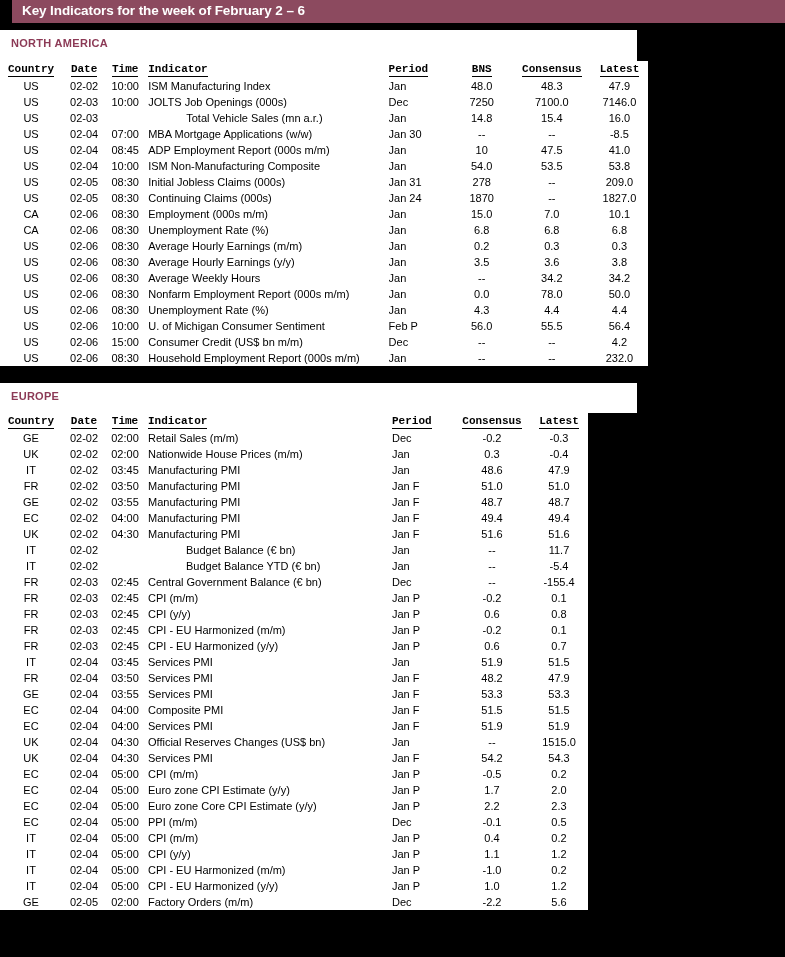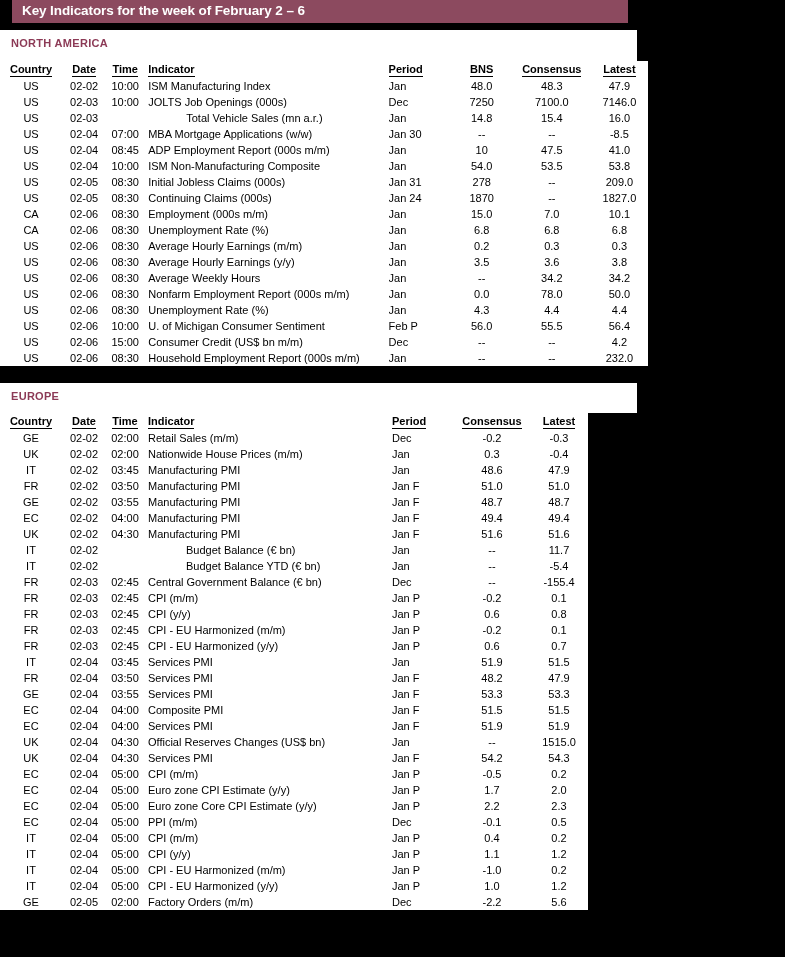--- a/index.html
+++ b/index.html
@@ -14,21 +14,21 @@
     position: relative;
     font-family: "Liberation Sans", sans-serif;
     overflow: hidden;
   }
 
   
   #title-bar {
     position: absolute;
     left: 12px;
     top: 0px;
-    width: 616px;
+    width: 773px;
     height: 23px;
     background: #8c4a5f;
   }
   #title-bar .title-text {
     position: absolute;
     left: 10px;
     top: 3px;
     font-size: 13.5px;
     font-weight: bold;
     color: #ffffff;
@@ -77,20 +77,21 @@
     line-height: 16px;
     vertical-align: middle;
     white-space: nowrap;
     overflow: hidden;
     font-weight: normal;
   }
   table.ind thead th {
     font-weight: bold;
     font-size: 11px;
     padding-bottom: 1px;
+    font-family: Liberation Mono, monospace;
   }
   table.ind thead th span.hu {
     border-bottom: 1px solid #000;
     display: inline-block;
     line-height: 13px;
   }
 
   
   .c-country { text-align: center; }
   .c-date    { text-align: center; }

